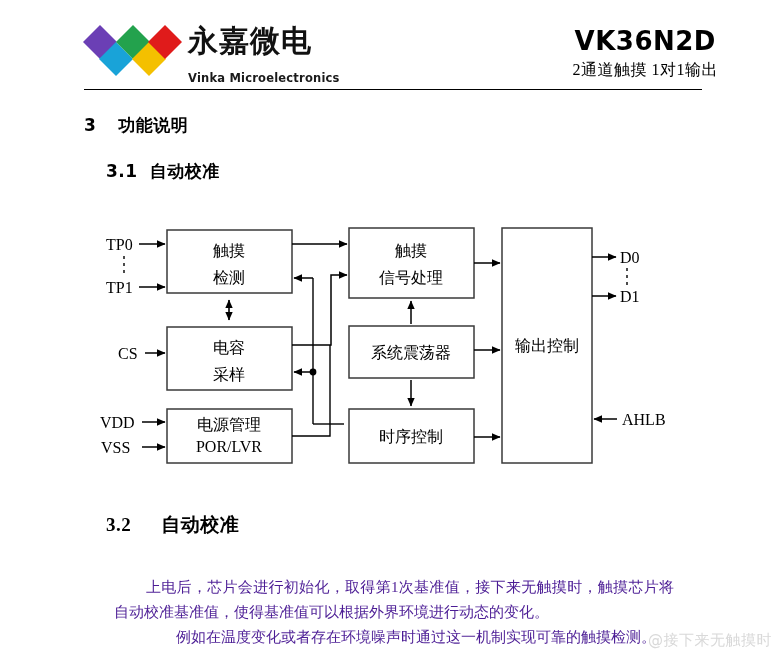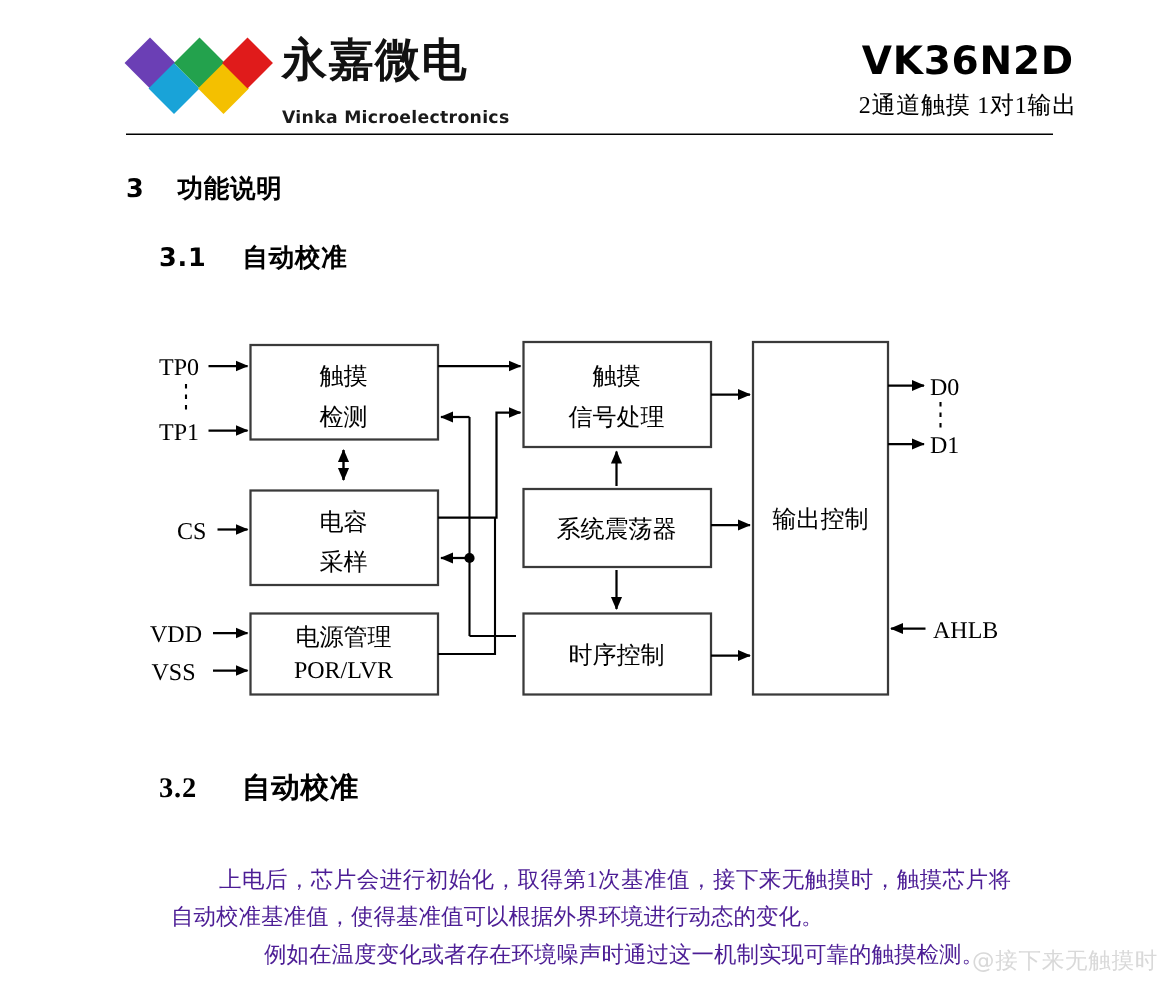--- a/index.html
+++ b/index.html
@@ -114,21 +114,21 @@
   .h2 {
     position: absolute;
     left: 106px;
     top: 160px;
     font-family: "DejaVu Sans", "Liberation Sans", sans-serif;
     font-size: 17px;
     font-weight: bold;
     letter-spacing: 0.5px;
     white-space: nowrap;
   }
-  .h2 .num { margin-right: 24px; }
+  .h2 .num { margin-right: 12px; }
 
   .h2b {
     position: absolute;
     left: 106px;
     top: 512px;
     font-family: "DejaVu Sans", "Liberation Sans", sans-serif;
     font-size: 19px;
     font-weight: bold;
     letter-spacing: 0.5px;
     white-space: nowrap;

